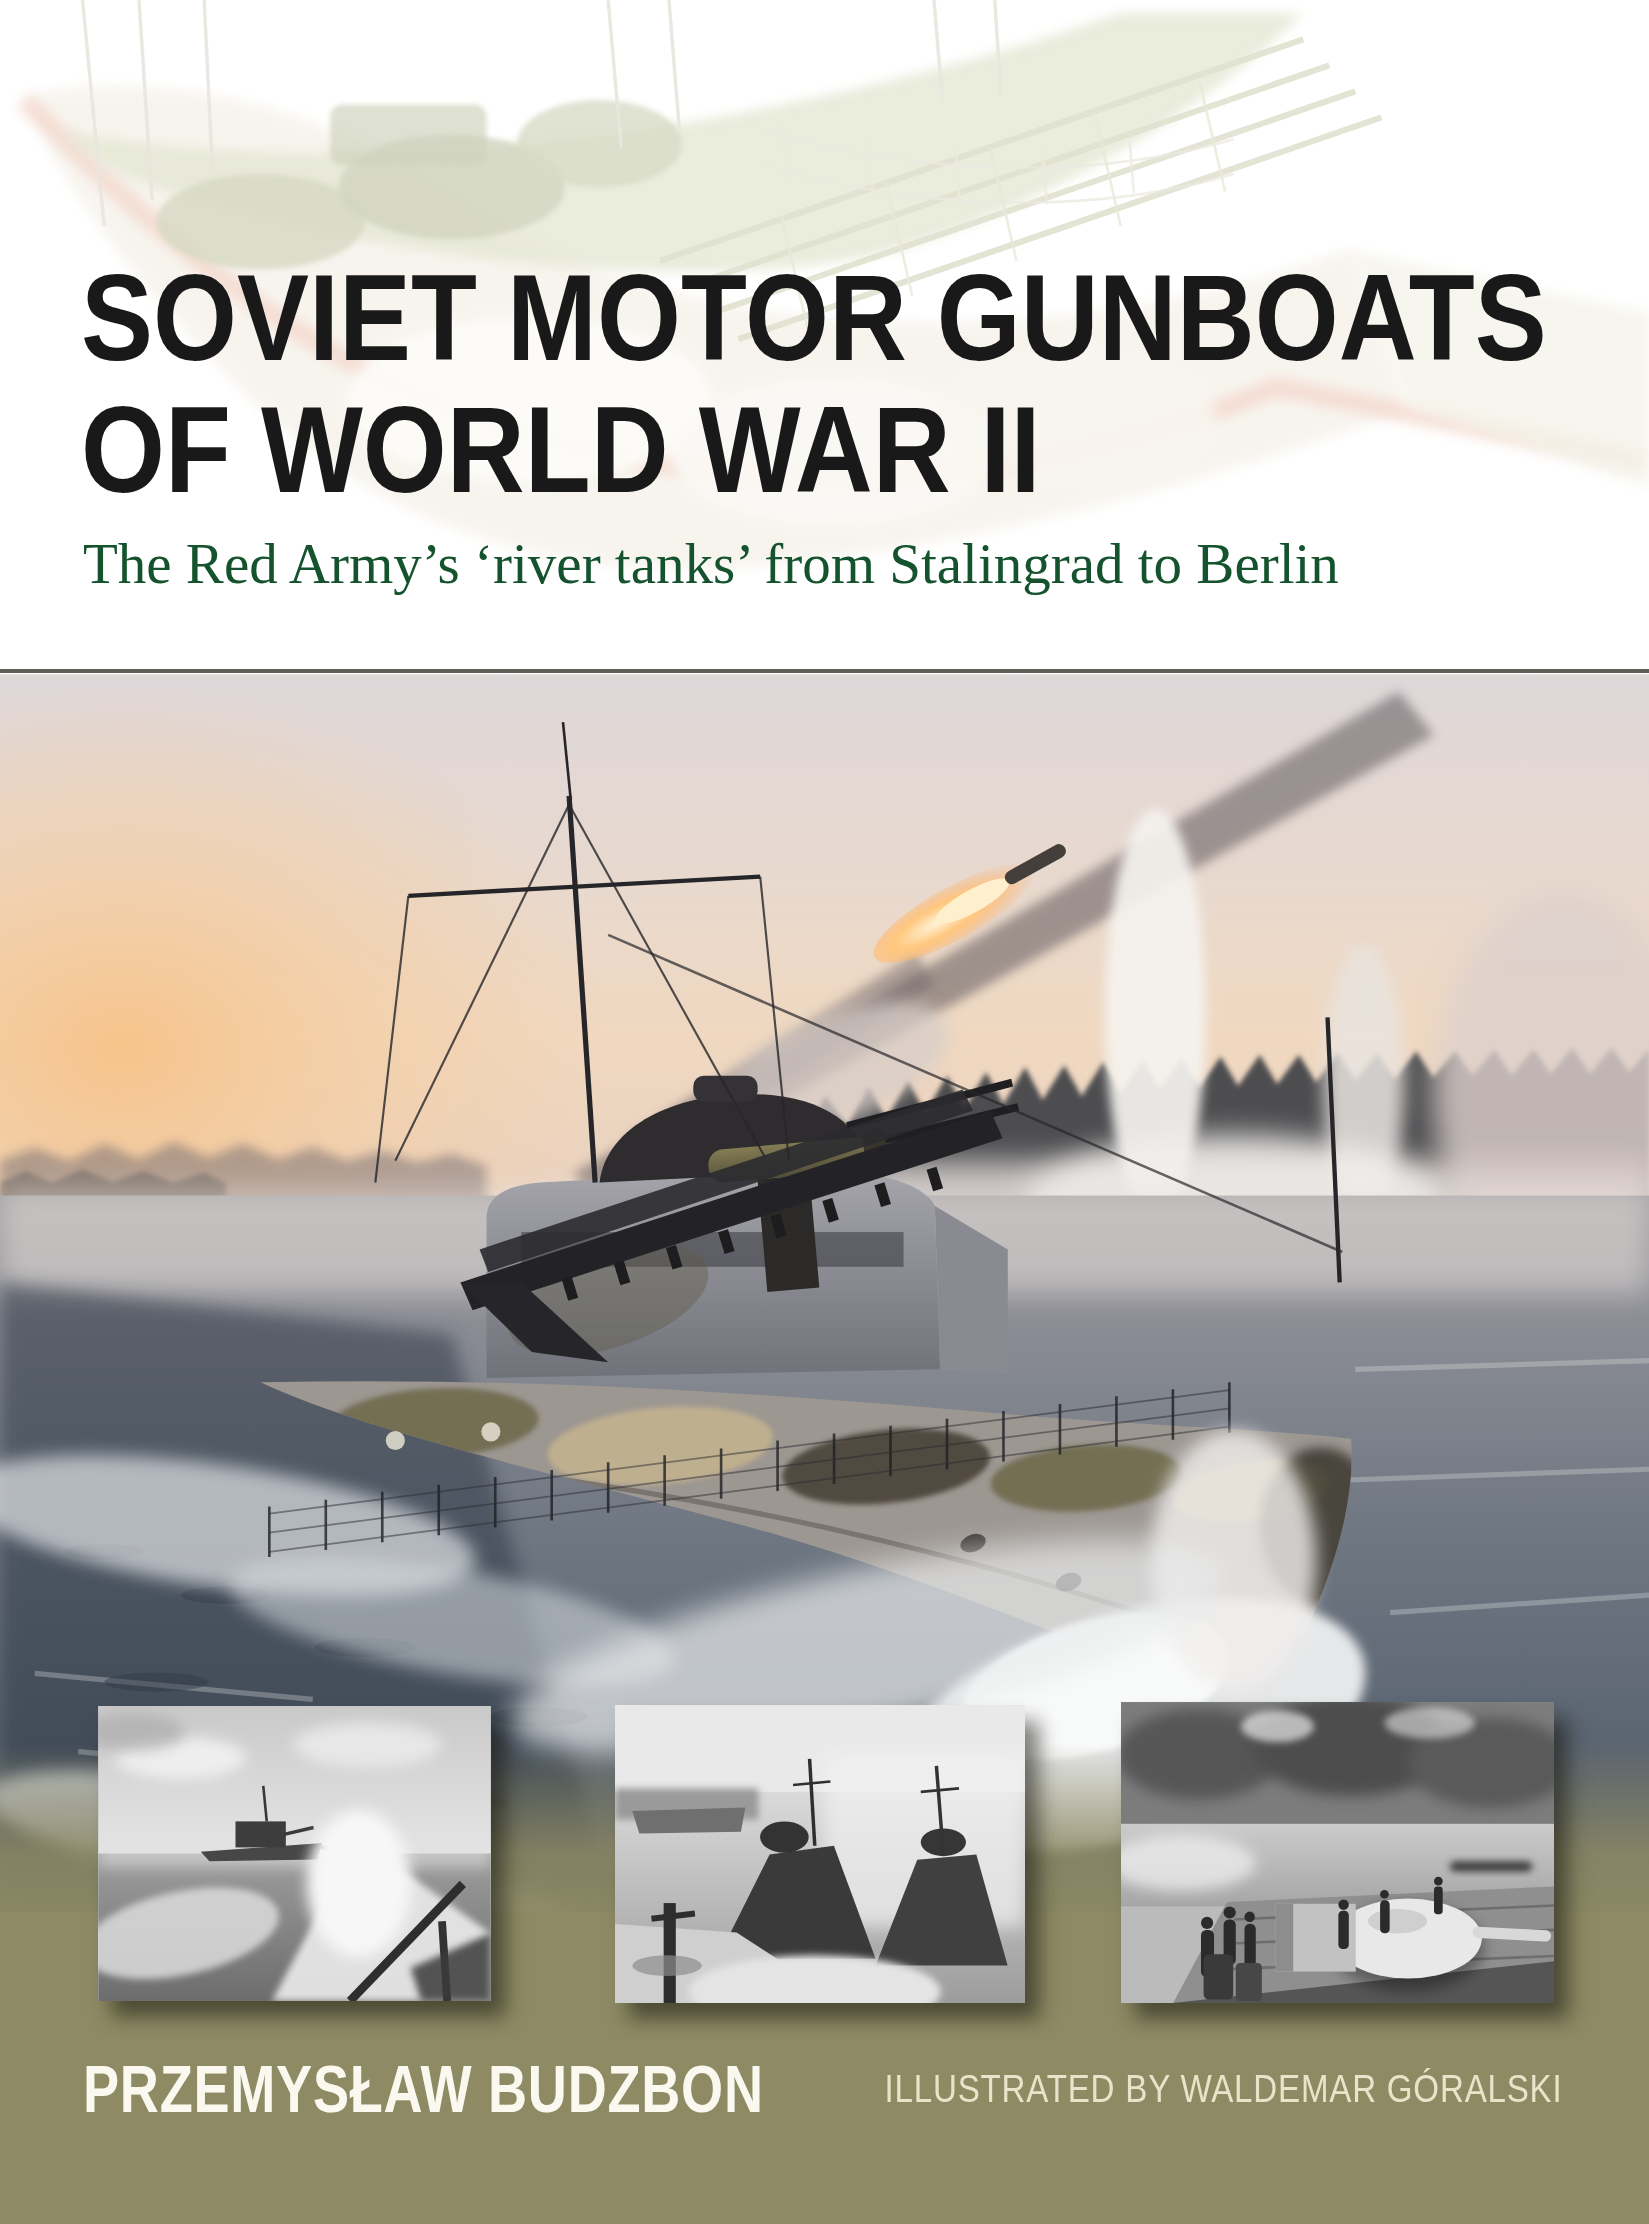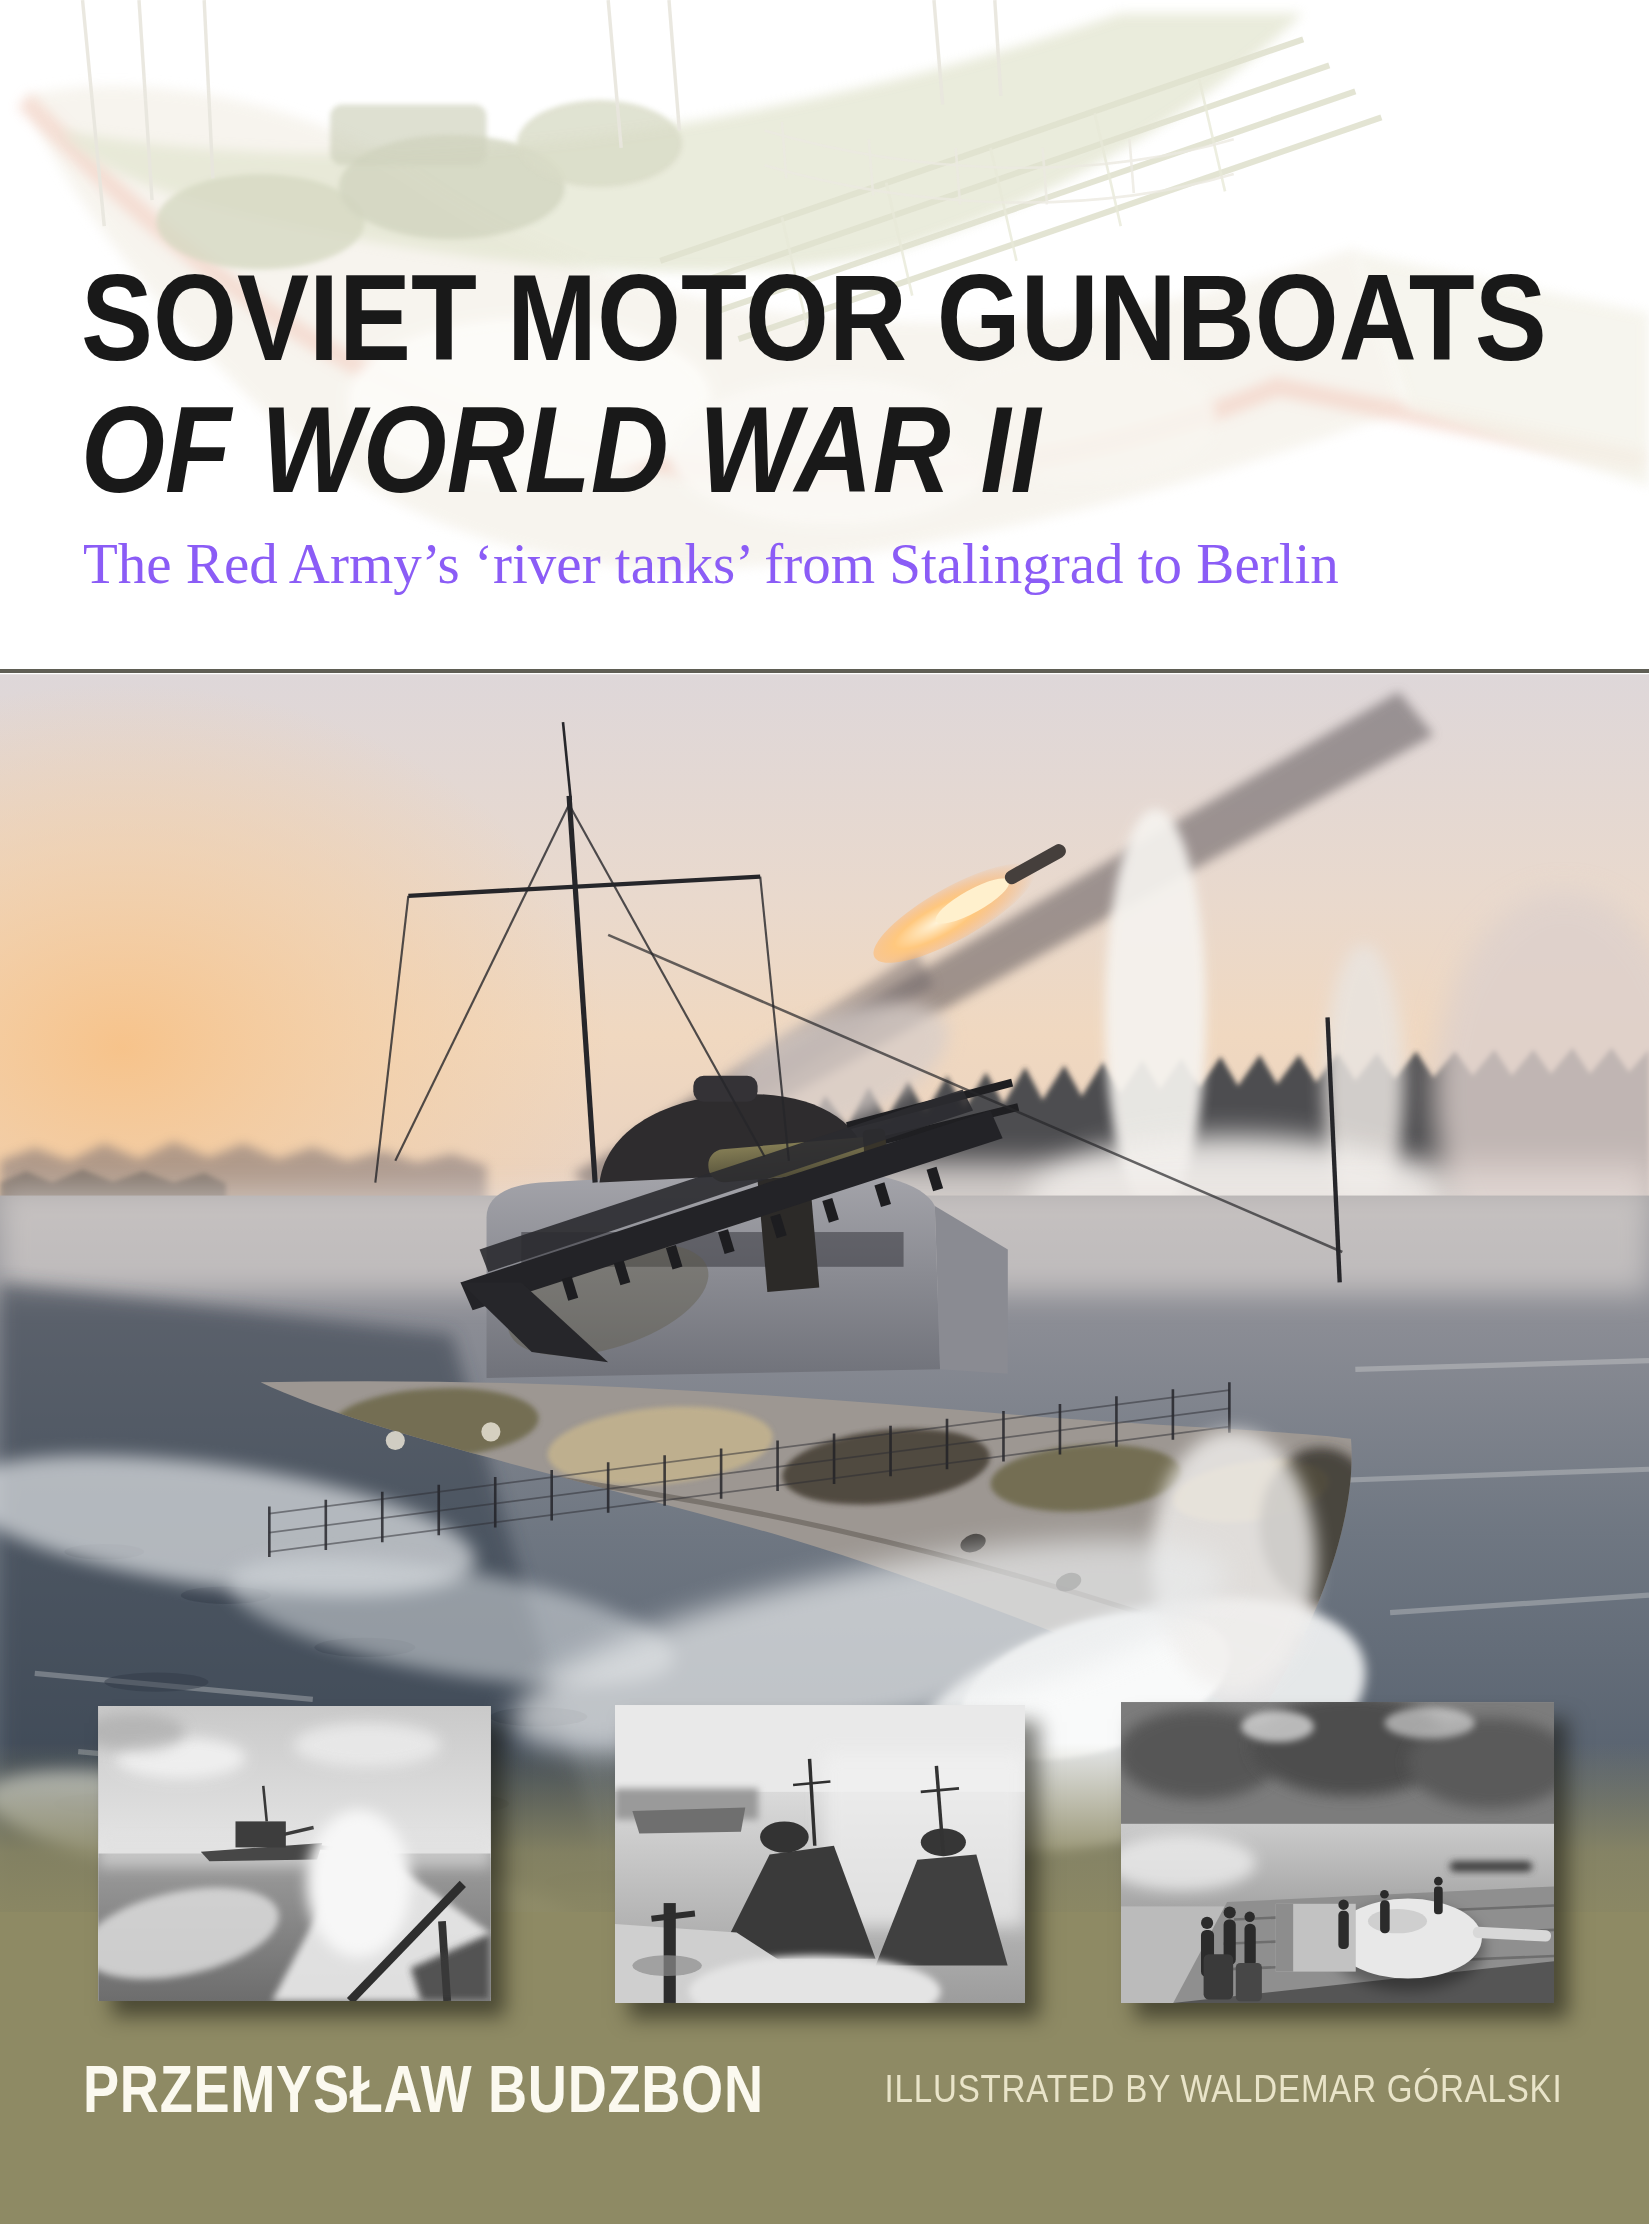--- a/index.html
+++ b/index.html
@@ -9,23 +9,23 @@
   }
   
   .header{position:absolute;left:0;top:0;width:1649px;height:869px;background:#ffffff;}
   .ghost-art{position:absolute;left:0;top:0;}
   .title-line{
     position:absolute;left:81px;color:#191919;font-weight:700;
     font-size:122px;line-height:122px;letter-spacing:0px;white-space:nowrap;
   }
   .title-line span{display:inline-block;transform:scaleX(.885);transform-origin:left center;}
   .title-1{top:257px;}
-  .title-2{top:389px;font-style:italic;}
+  .title-2{top:389px;}
   .subtitle{
-    position:absolute;left:83px;top:532px;color:#8b5cf6;white-space:nowrap;
+    position:absolute;left:83px;top:532px;color:#14532d;white-space:nowrap;
     font-family:"Liberation Serif",serif;font-size:57px;line-height:63px;font-weight:400;
   }
   .rule{position:absolute;left:0;top:669px;width:1649px;height:4.3px;background:#5f5e55;}
   
   .painting{position:absolute;left:0;top:674px;width:1649px;height:1269px;}
   
   .band{position:absolute;left:0;top:1912px;width:1649px;height:313px;background:#8e8a64;}
   
   .photo{position:absolute;box-shadow:14px 15.6px 19px rgba(20,20,12,.55);overflow:hidden;background:#bbb;}
   .photo svg{display:block;}

